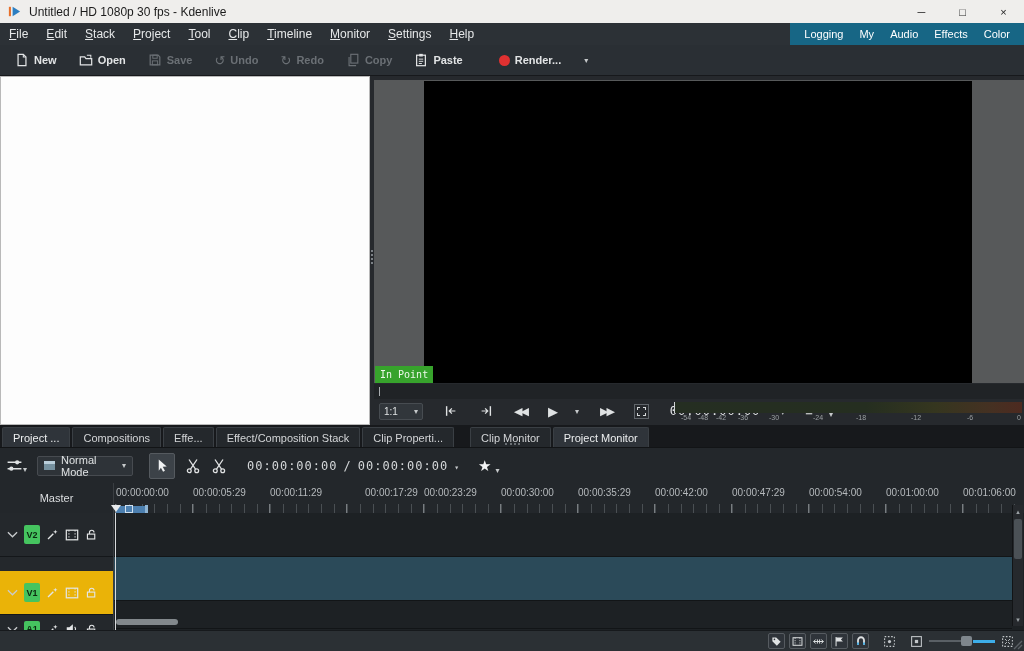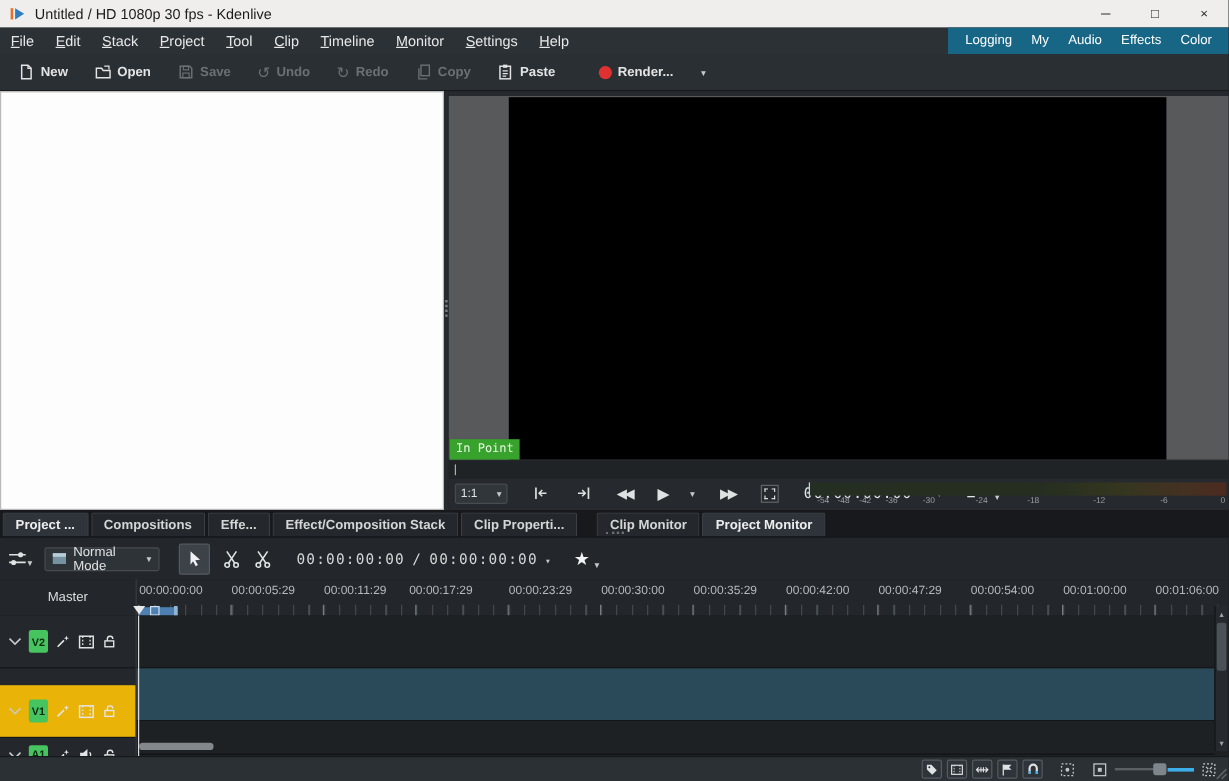--- a/index.html
+++ b/index.html
@@ -49,21 +49,21 @@
   .zonebtn { width:15px; height:15px; border:1px solid #61666b; display:flex; align-items:center; justify-content:center; }
   .zonebtn i { display:block; width:9px; height:9px; border:1px dashed #d7dadb; }
   .timecode { font-family:"DejaVu Sans Mono", monospace; font-size:12px; letter-spacing:1px; color:#e4e6e8; }
   .spin { display:flex; flex-direction:column; line-height:5px; font-size:6px; color:#b6babd; }
   .meter { position:absolute; left:300px; right:2px; top:1px; height:22px; }
   .meter .band { position:absolute; left:0; right:0; top:2px; height:11px; border-left:1px solid #d0d3d5;
     background:linear-gradient(90deg,#252e22 0%,#252e20 55%,#35361f 75%,#443122 90%,#4d2a20 100%); }
   .meter .lbl { position:absolute; top:14px; transform:translateX(-50%); font-size:7px; color:#9ba0a3; }
 
   
-  .tabbar { position:absolute; left:0; top:425px; width:1024px; height:22px; background:#17191c; display:flex; align-items:flex-end; padding-left:2px; gap:2px;font-weight:bold; }
+  .tabbar { position:absolute; left:0; top:425px; width:1024px; height:22px; background:#17191c; display:flex; align-items:flex-end; padding-left:2px; gap:2px; }
   .tab { height:20px; padding:0 10px; display:flex; align-items:center; font-size:11px; color:#d3d5d7; background:#24282c; border:1px solid #3a3f44; border-bottom:none; border-radius:2px 2px 0 0; }
   .tab.active { background:#2f343a; color:#eceeef; }
   .tab-gap { width:12px; }
   .tab-grip { position:absolute; left:505px; top:18px; width:15px; border-top:2px dotted #6a6f74; }
 
   
   .tltoolbar { position:absolute; left:0; top:447px; width:1024px; height:36px; background:#23272b; border-top:1px solid #121416; display:flex; align-items:center; padding-left:6px; gap:10px; color:#dfe2e3; }
   .mode-combo { display:flex; align-items:center; gap:6px; background:#2e3338; border:1px solid #474b50; border-radius:2px; height:20px; padding:0 6px; width:96px; }
   .mode-ic { width:11px; height:9px; background:#76919f; border-top:3px solid #b9cdd9; }
   .mode-combo .cl { font-size:11px; flex:1; }
@@ -328,21 +328,21 @@
     <span class="star" style="margin-left:8px;">★</span>
     <span class="caret" style="margin-left:-6px;margin-top:10px;">▾</span>
   </div>
 
   <div class="rulerrow">
     <div class="master">Master</div>
     <div class="ruler">
       <span class="rl" style="left:2px;">00:00:00:00</span>
       <span class="rl" style="left:79px;">00:00:05:29</span>
       <span class="rl" style="left:156px;">00:00:11:29</span>
-      <span class="rl" style="left:227px;">00:00:17:29</span>
+      <span class="rl" style="left:251px;">00:00:17:29</span>
       <span class="rl" style="left:310px;">00:00:23:29</span>
       <span class="rl" style="left:387px;">00:00:30:00</span>
       <span class="rl" style="left:464px;">00:00:35:29</span>
       <span class="rl" style="left:541px;">00:00:42:00</span>
       <span class="rl" style="left:618px;">00:00:47:29</span>
       <span class="rl" style="left:695px;">00:00:54:00</span>
       <span class="rl" style="left:772px;">00:01:00:00</span>
       <span class="rl" style="left:849px;">00:01:06:00</span>
       <div class="ticks"></div>
       <span class="majortick" style="left:1px;"></span>

